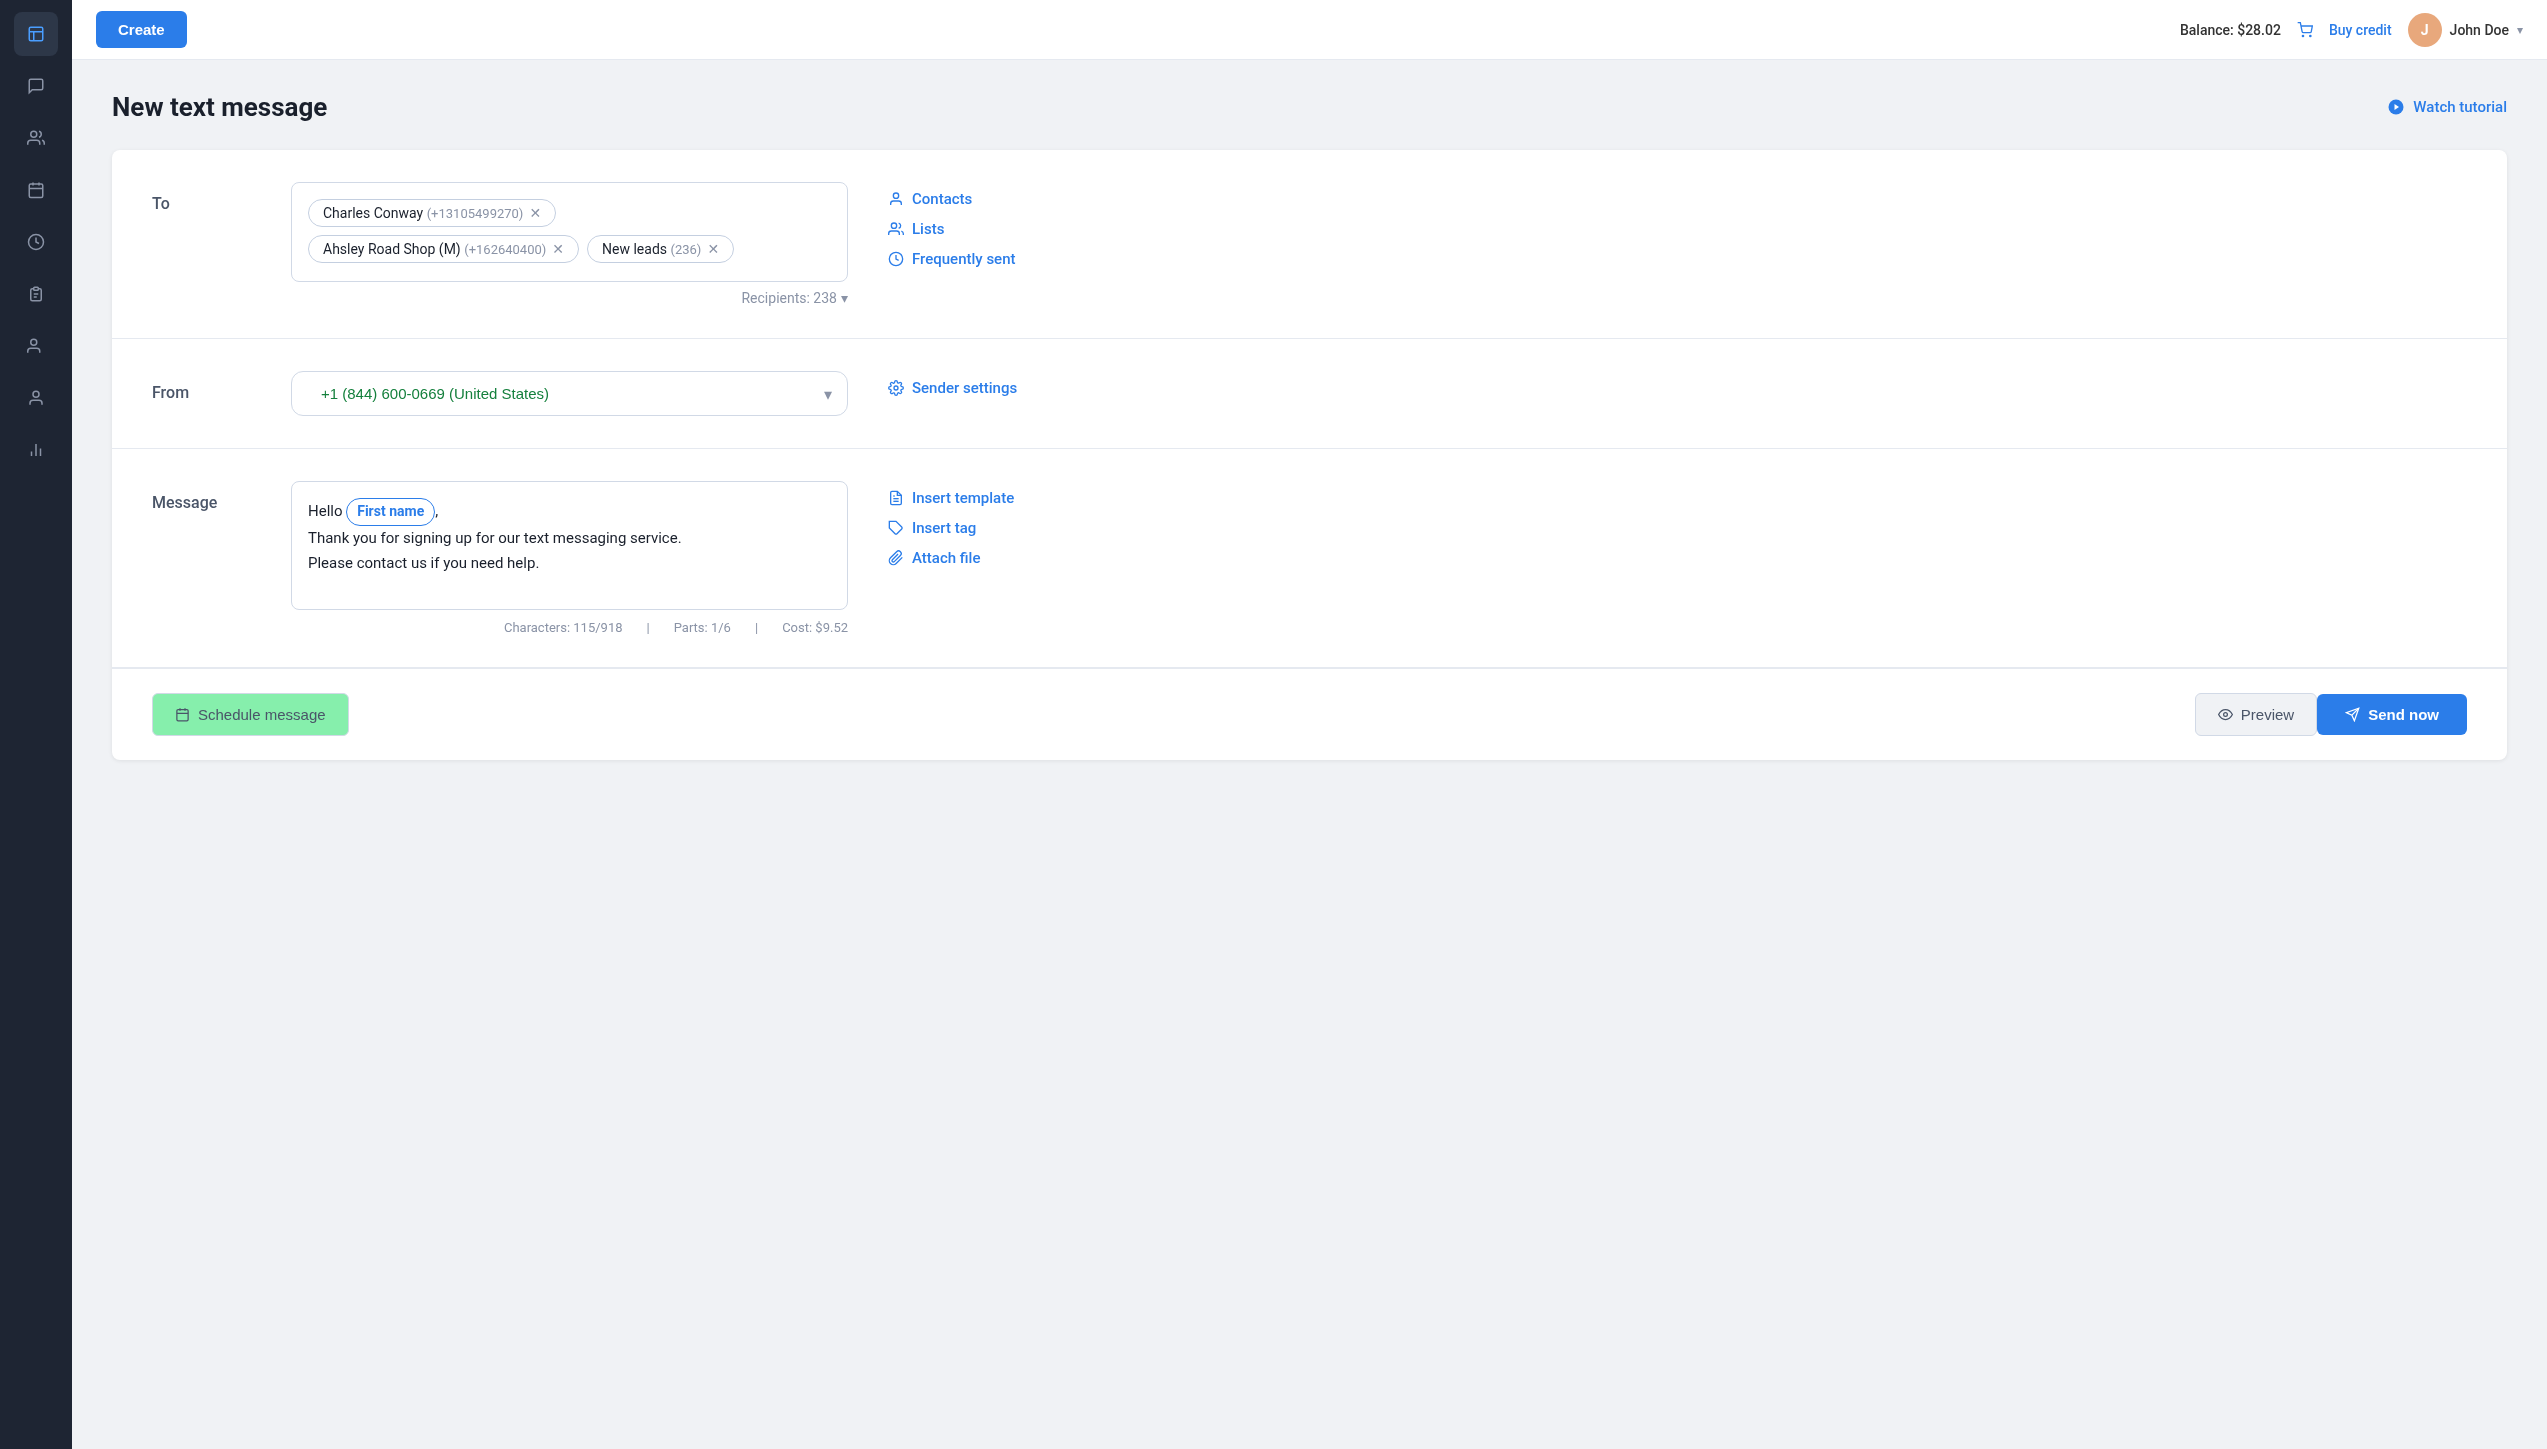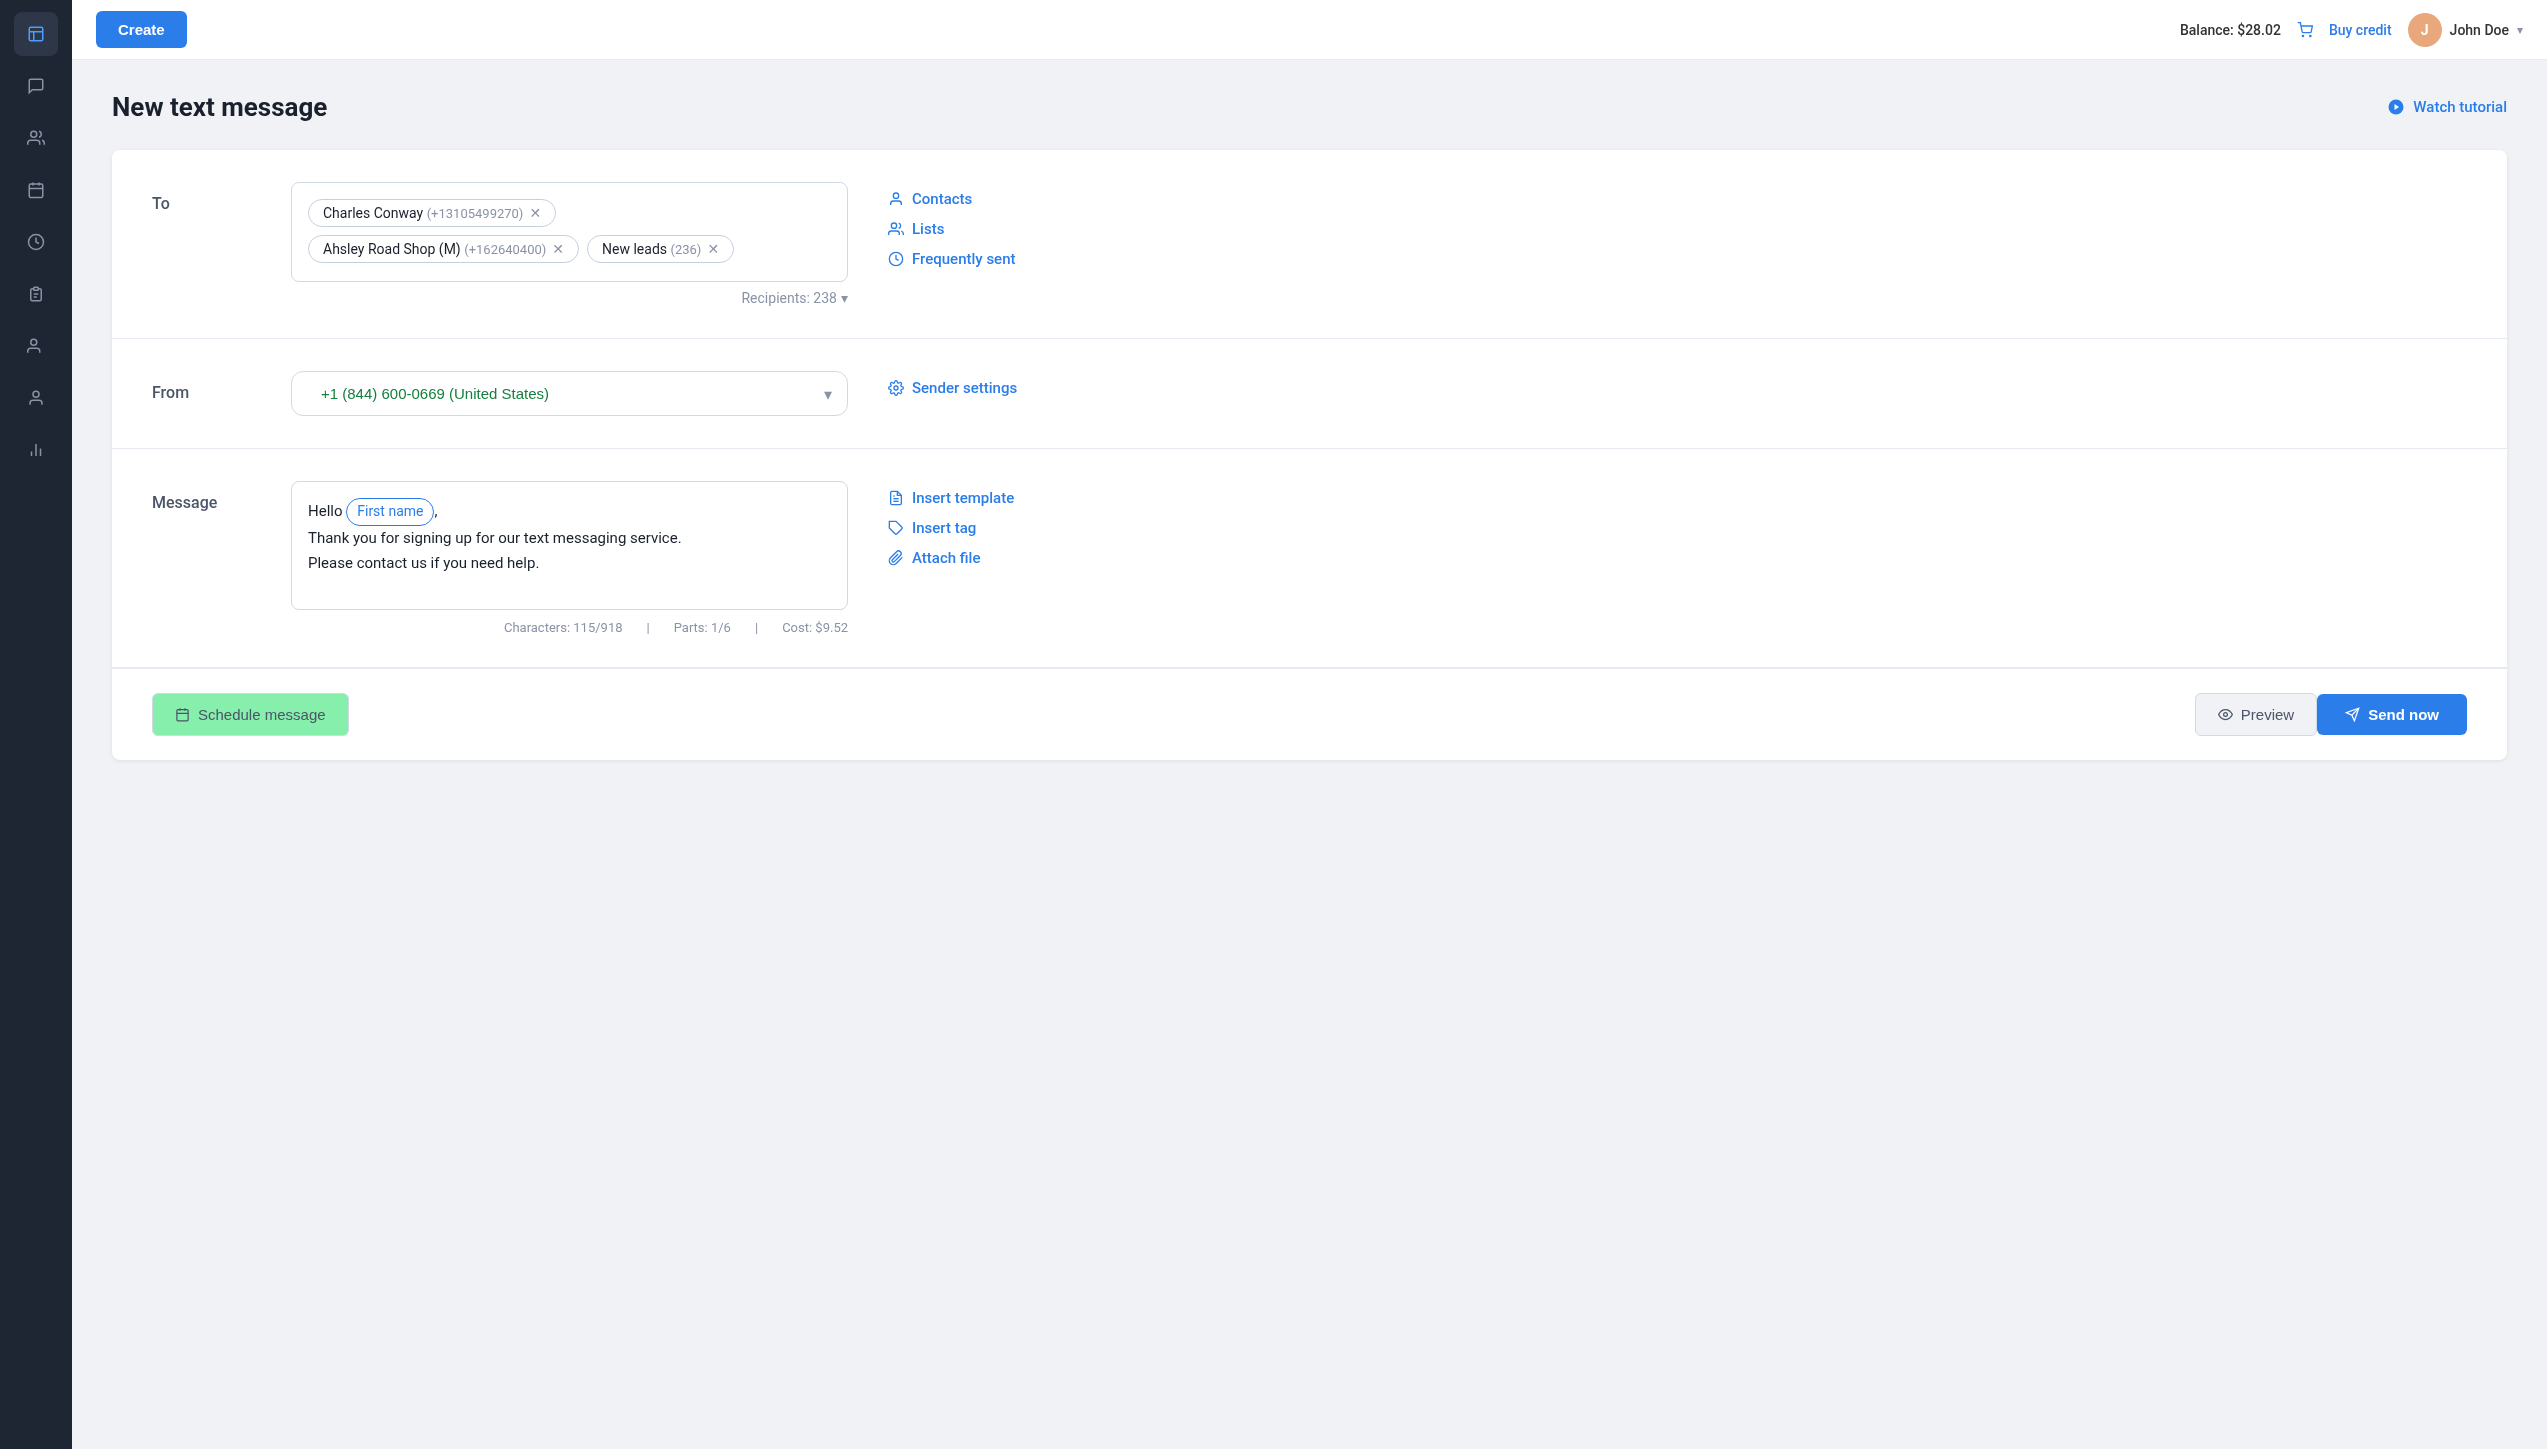--- a/index.html
+++ b/index.html
@@ -251,21 +251,21 @@
       min-height: 129px;
       line-height: 1.7;
     }
     .message-tag {
       display: inline-block;
       border: 1.5px solid #2b7de9;
       border-radius: 14px;
       padding: 1px 10px;
       color: #2b7de9;
       font-size: 14px;
-      font-weight: 400;
+      font-weight: 700;
       background: #fff;
     }
     .message-stats {
       display: flex;
       justify-content: flex-end;
       margin-top: 10px;
       font-size: 13px;
       color: #8a93a6;
       gap: 16px;
     }

